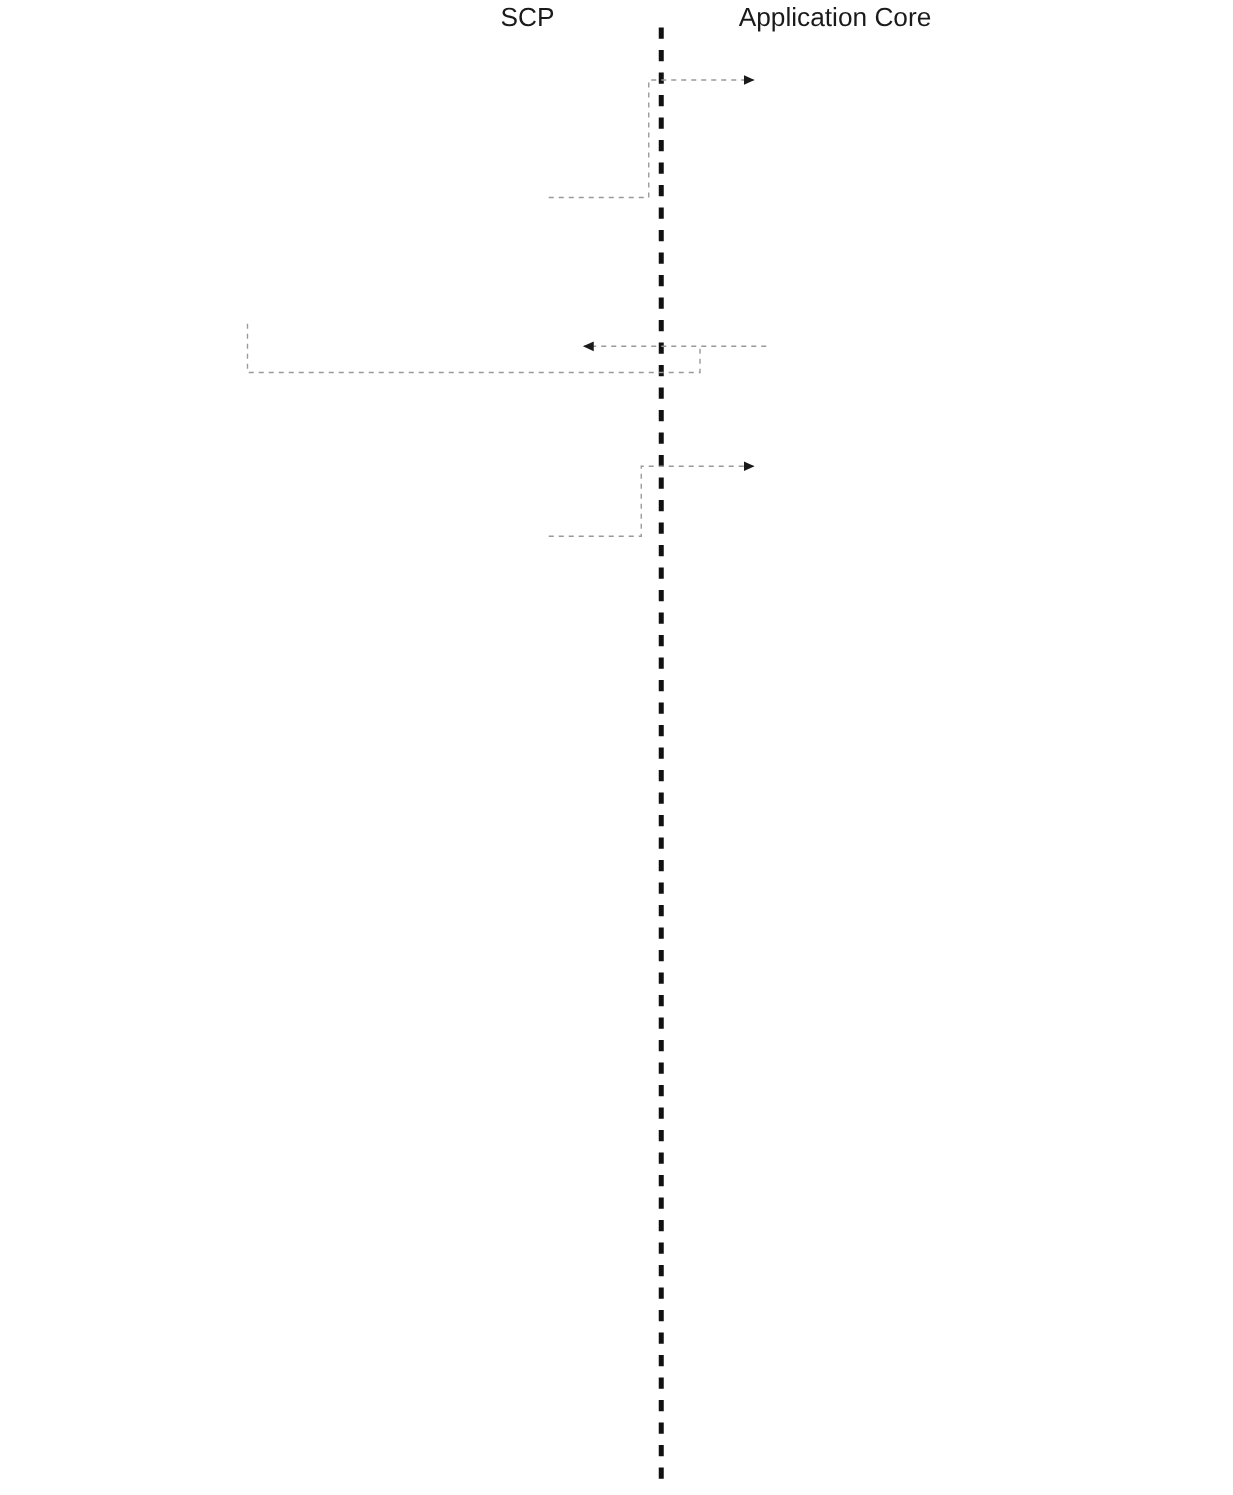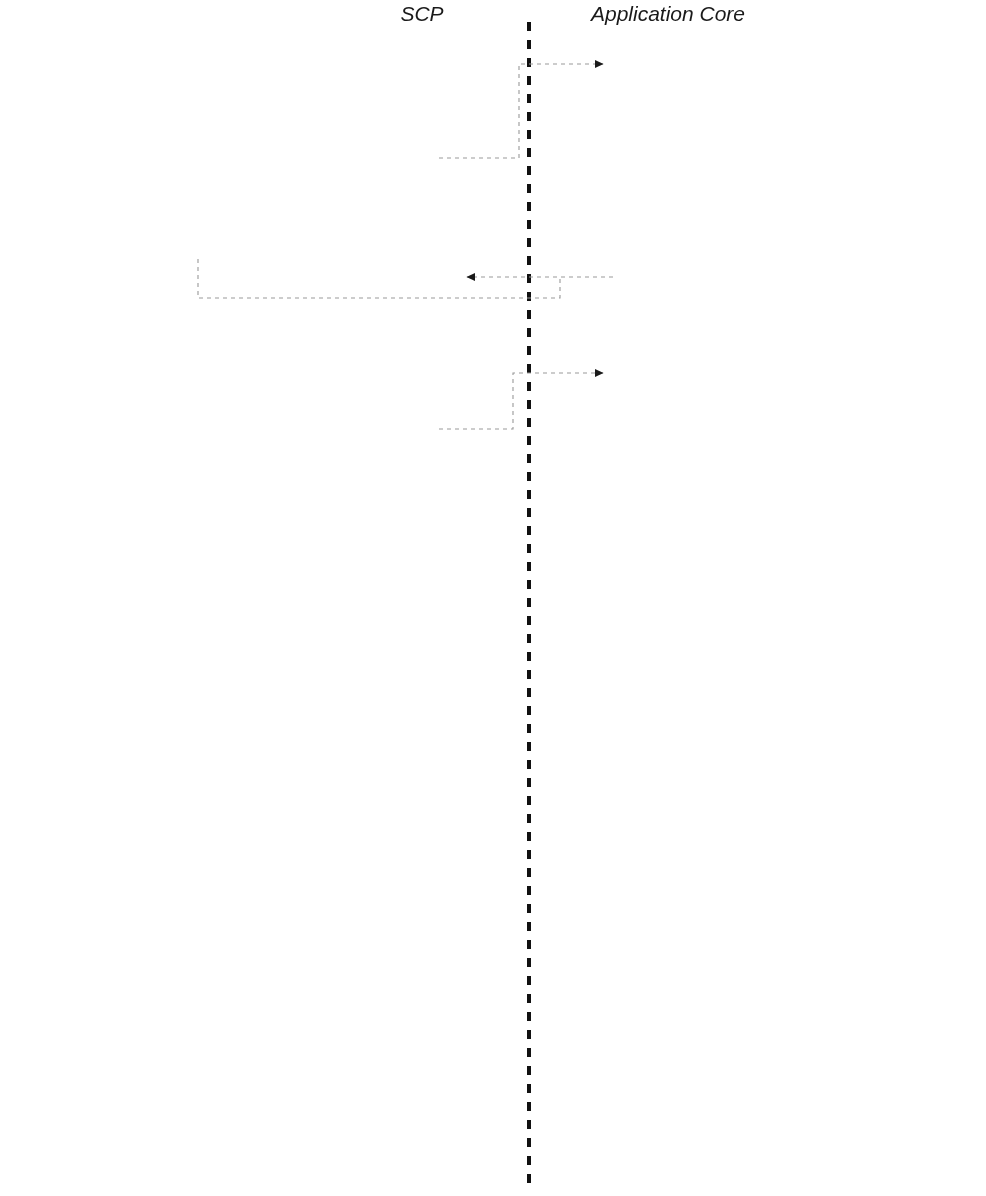--- a/index.html
+++ b/index.html
@@ -1,18 +1,18 @@
 <!DOCTYPE html>
 <html><head>
 <meta charset="utf-8">
 <style>
   html,body{margin:0;padding:0;background:#fff;}
   body{width:986px;height:1196px;position:relative;overflow:hidden;
        font-family:"Liberation Sans","DejaVu Sans",sans-serif;}
-  #stage{position:absolute;left:0;top:0;width:986px;height:1196px;font-style:italic;}
+  #stage{position:absolute;left:0;top:0;width:986px;height:1196px;}
   svg{display:block;}
   .lane-title{font-size:21px;fill:#1a1a1a;text-anchor:middle;}
   .node-text{font-size:13.5px;fill:#1a1a1a;text-anchor:middle;dominant-baseline:middle;}
   .node-text.sm{font-size:13px;}
   .pill-text{font-size:14px;fill:#eaf6ff;text-anchor:middle;dominant-baseline:middle;}
   .pill-text-dark{font-size:14px;fill:#15302c;text-anchor:middle;dominant-baseline:middle;}
   .edge-label{font-size:13.5px;fill:#111;text-anchor:middle;dominant-baseline:middle;}
   .legend-text{font-size:13.5px;fill:#111;dominant-baseline:middle;}
   .wm1{font-size:30px;fill:#3a3a3a;opacity:.55;font-family:"DejaVu Sans",sans-serif;}
   .wm2{font-size:26px;fill:#8d8d8d;opacity:.55;font-family:"DejaVu Sans",sans-serif;}

